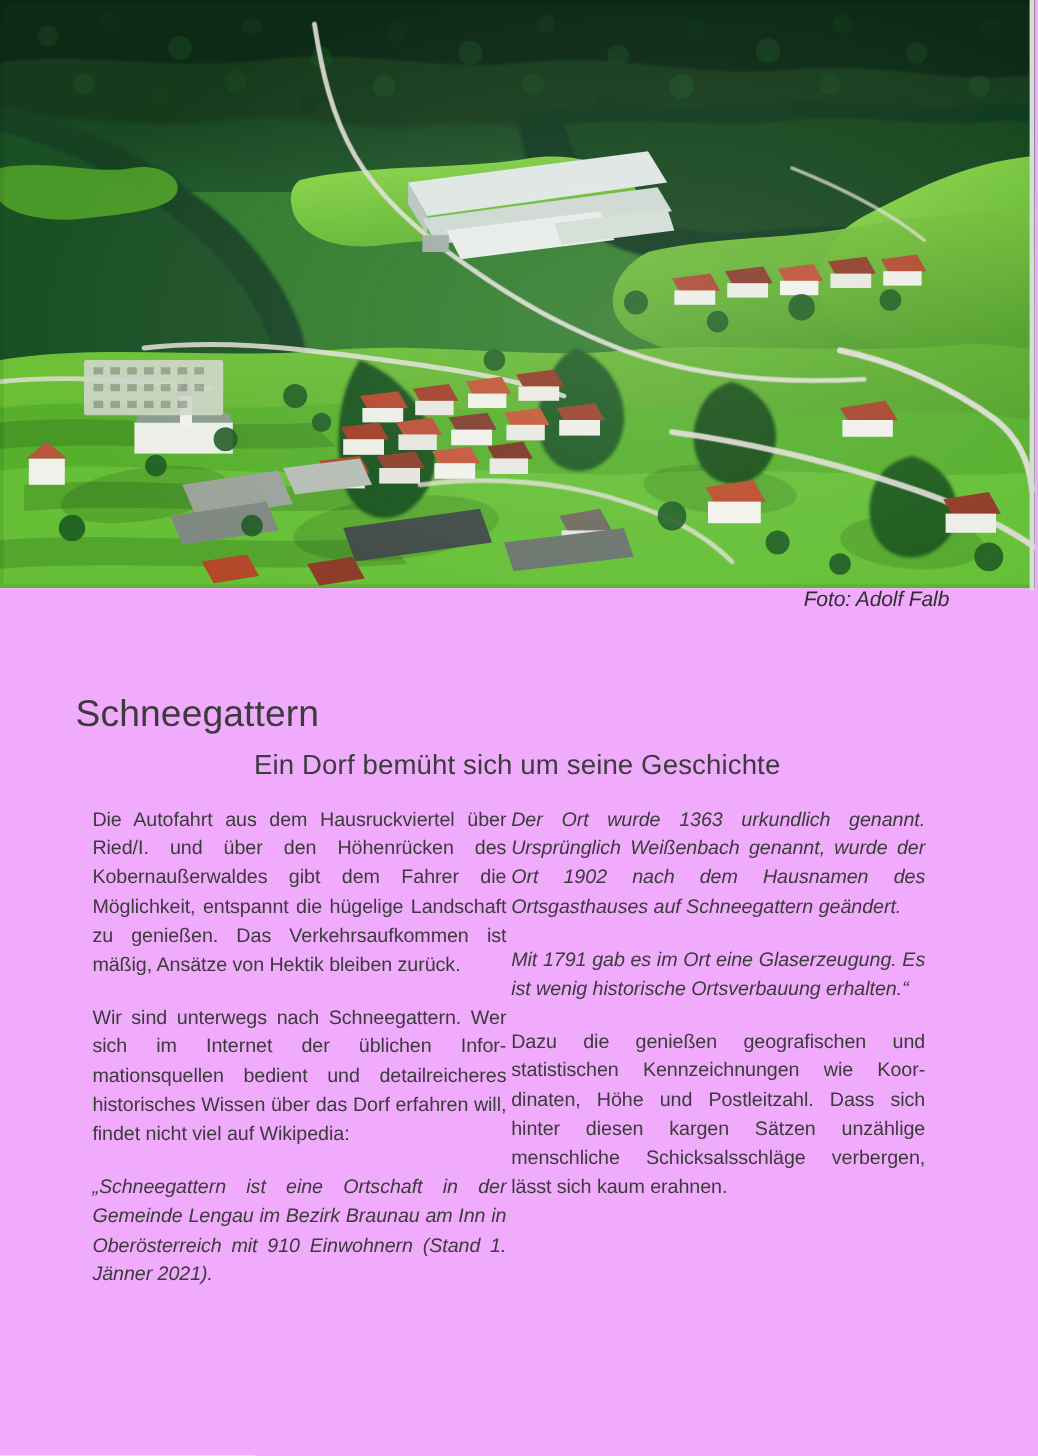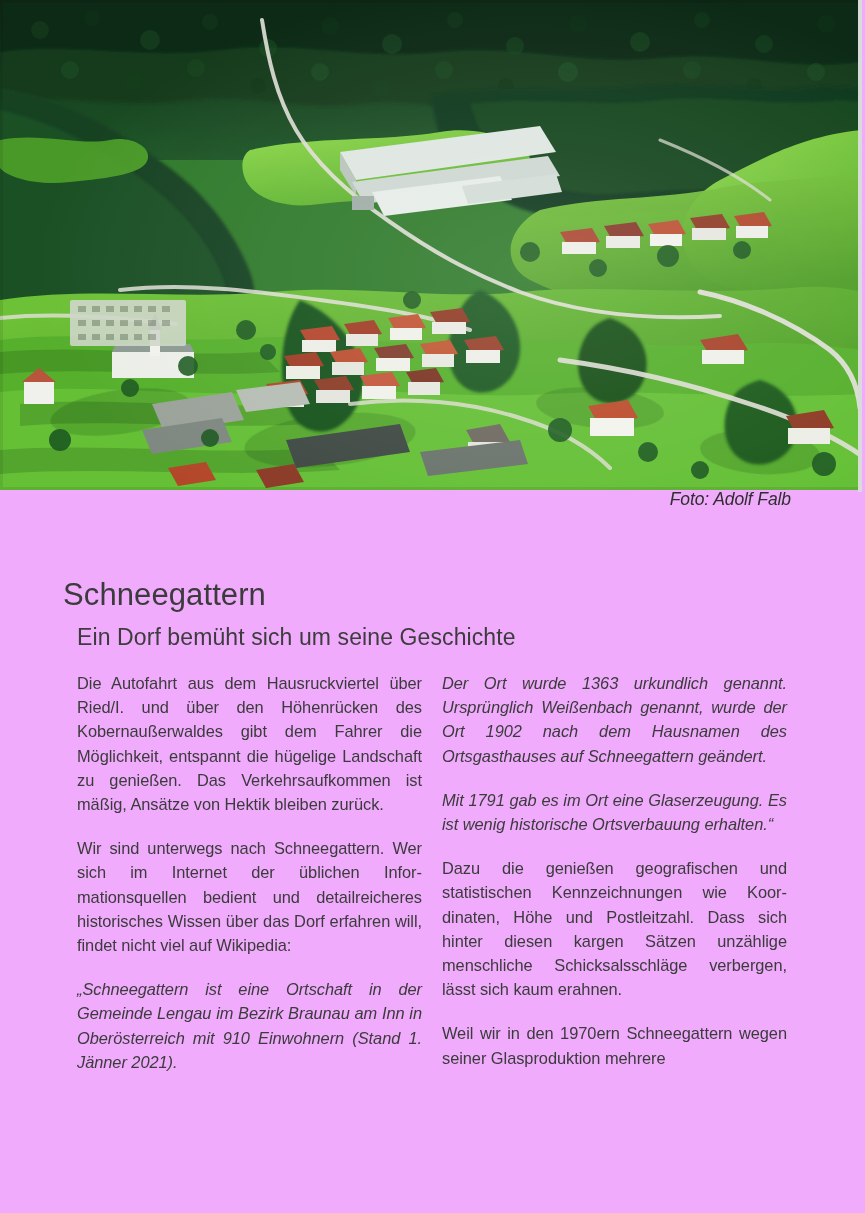--- a/index.html
+++ b/index.html
@@ -60,37 +60,37 @@
     font-weight: 400;
     color: #3b3b3b;
     letter-spacing: 0.1px;
     white-space: nowrap;
   }
   .subtitle {
     position: absolute;
     left: 77px;
     top: 605px;
     width: 708px;
-    text-align: left;
+    text-align: center;
     font-size: 23px;
     font-weight: 400;
     color: #3c3c3c;
     letter-spacing: 0.1px;
     white-space: nowrap;
   }
 
   
   .columns {
     position: absolute;
     left: 77px;
     top: 671px;
     width: 708px;
     height: 490px;
     display: flex;
-    gap: 20px;
+    gap: 4px;
   }
   .col {
     width: 345px;
     flex: 0 0 345px;
   }
   .col p {
     margin: 0 0 20px 0;
     font-size: 16.4px;
     line-height: 24.2px;
     color: #3b3b3b;
@@ -376,17 +376,16 @@
   <div class="columns">
     <div class="col">
       <p>Die Autofahrt aus dem Hausruckviertel über Ried/I. und über den Höhenrücken des Kobernaußerwaldes gibt dem Fahrer die Möglichkeit, entspannt die hügelige Landschaft zu genießen. Das Verkehrs­aufkommen ist mäßig, Ansätze von Hek­tik bleiben zurück.</p>
       <p>Wir sind unterwegs nach Schneegattern. Wer sich im Internet der üblichen Infor­mationsquellen bedient und detailrei­cheres historisches Wissen über das Dorf erfahren will, findet nicht viel auf Wikipe­dia:</p>
       <p class="italic">„Schneegattern ist eine Ortschaft in der Gemeinde Lengau im Bezirk Braunau am Inn in Oberösterreich mit 910 Einwohnern (Stand 1. Jänner 2021).</p>
     </div>
     <div class="col">
       <p class="italic">Der Ort wurde 1363 urkundlich genannt. Ursprünglich Weißenbach genannt, wurde der Ort 1902 nach dem Hausnamen des Ortsgasthauses auf Schneegattern geän­dert.</p>
       <p class="italic">Mit 1791 gab es im Ort eine Glaserzeugung. Es ist wenig historische Ortsverbauung er­halten.“</p>
       <p>Dazu die genießen geografischen und statistischen Kennzeichnungen wie Koor­dinaten, Höhe und Postleitzahl. Dass sich hinter diesen kargen Sätzen unzählige menschliche Schicksalsschläge verber­gen, lässt sich kaum erahnen.</p>
-      <p>Weil wir in den 1970ern Schneegattern wegen seiner Glasproduktion mehrere</p>
     </div>
   </div>
 
 </div>
 
 </body></html>

